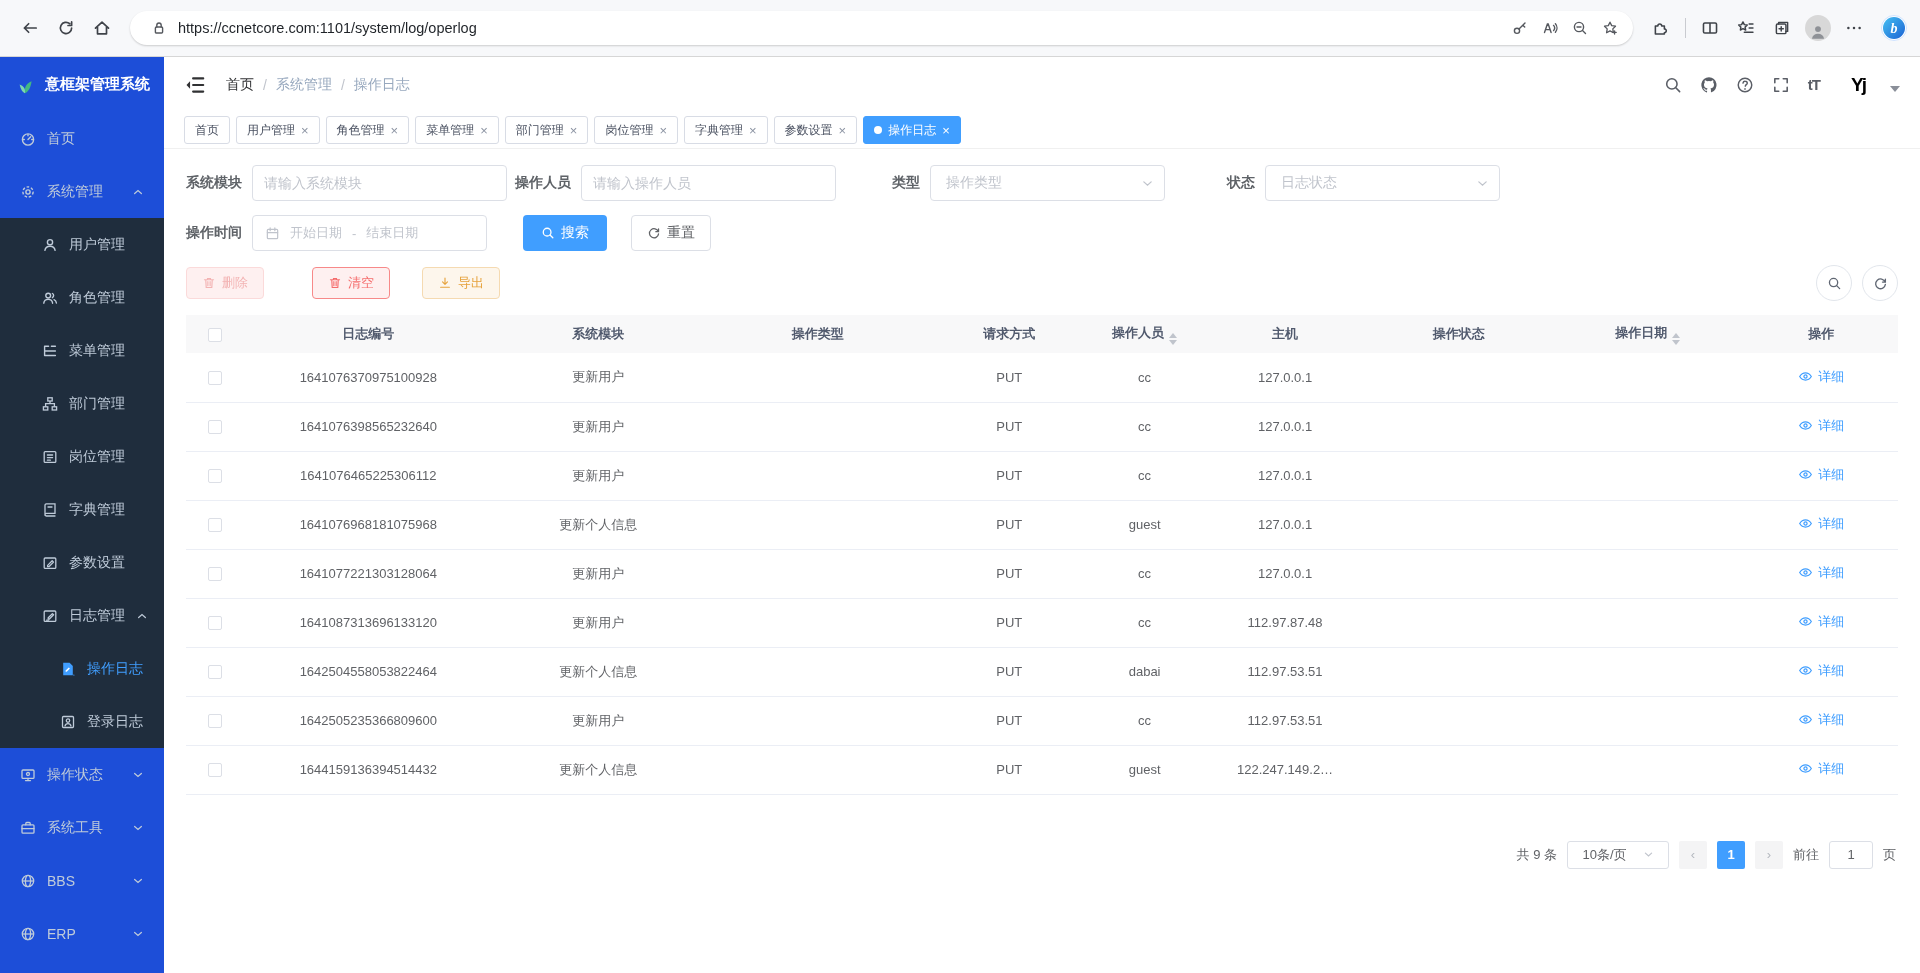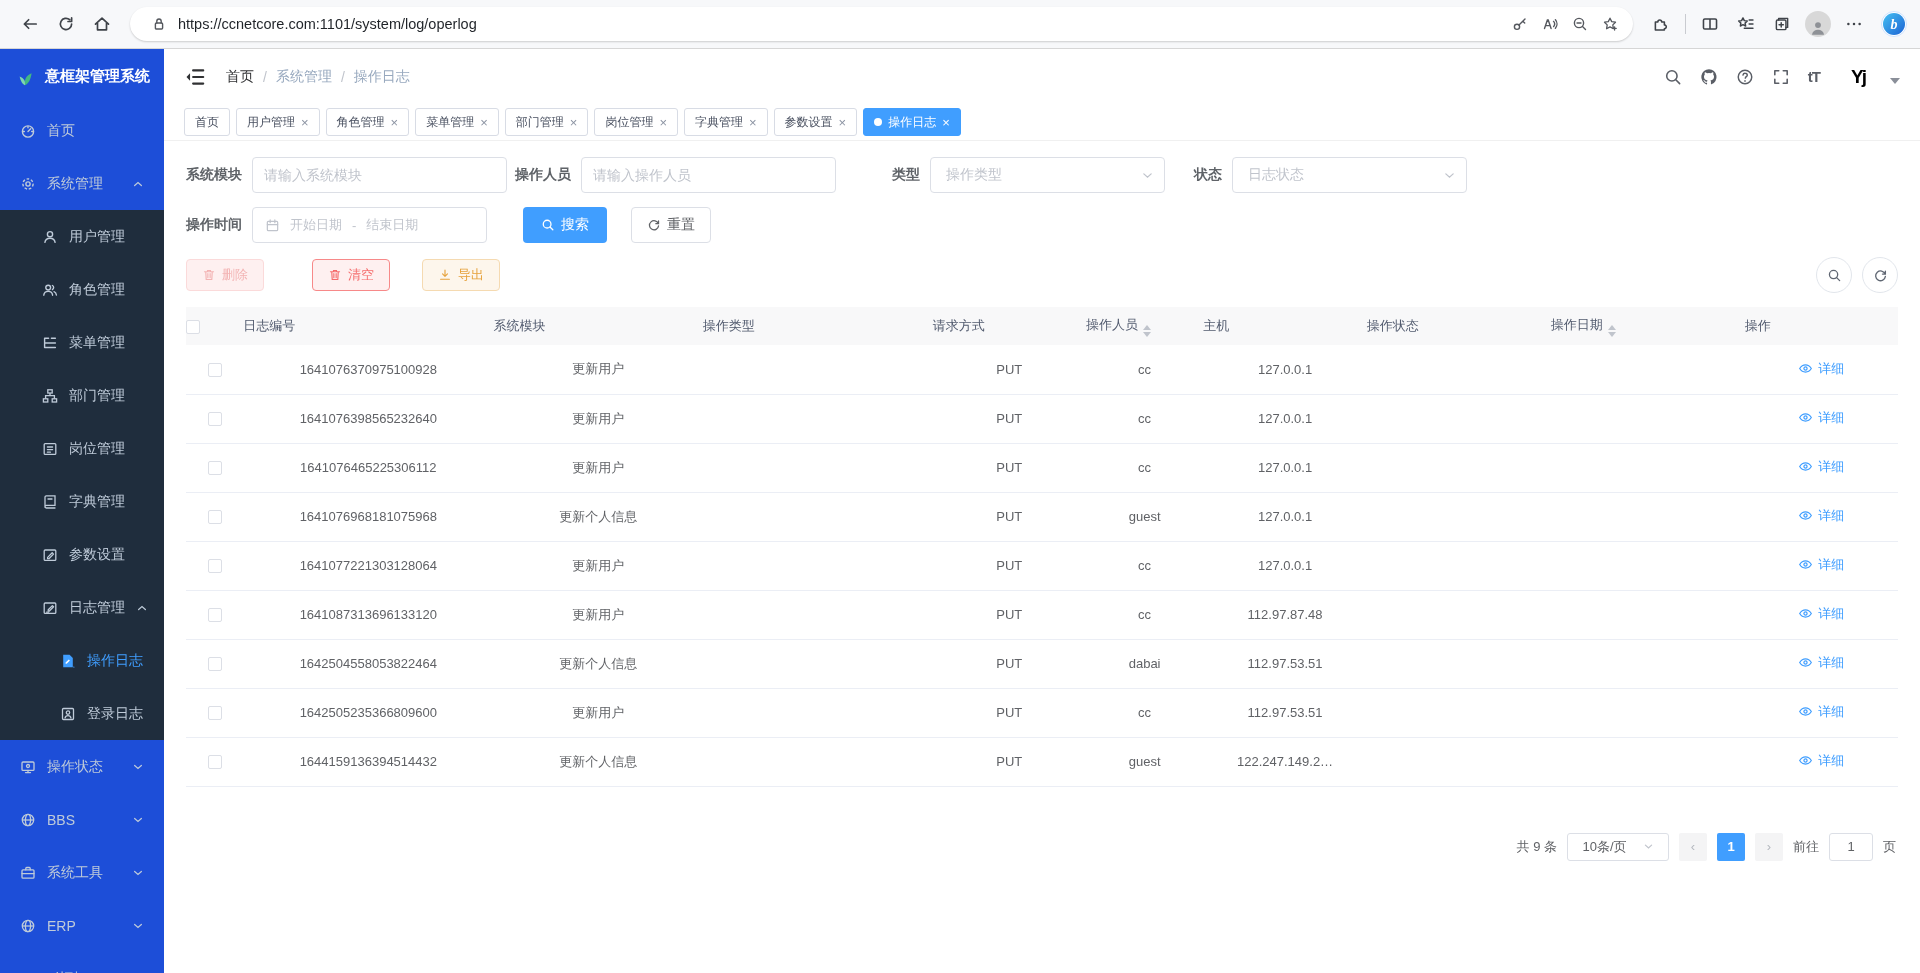--- a/index.html
+++ b/index.html
@@ -1,20 +1,20 @@
 <!DOCTYPE html>
 <html><head>
 <meta charset="utf-8">
 <style>
   * { margin:0; padding:0; box-sizing:border-box; }
   body { font-family:"Liberation Sans","DejaVu Sans",sans-serif; background:#fff; }
   .screen { width:1920px; height:973px; overflow:hidden; background:#fff; position:relative; }
 
   
-  .browser-bar { height:49px; background:#f7f8fa; border-bottom:1px solid #d6d6d6; display:flex; align-items:center; padding:0 12px; }
+  .browser-bar { height:57px; background:#f7f8fa; border-bottom:1px solid #d6d6d6; display:flex; align-items:center; padding:0 12px; }
   .bicon { width:36px; height:34px; display:flex; align-items:center; justify-content:center; color:#3f4349; border-radius:6px; flex-shrink:0; }
   .bicon svg { width:18px; height:18px; }
   .url-pill { flex:1; height:34px; background:#fff; border-radius:17px; box-shadow:0 1px 2px rgba(0,0,0,.18); display:flex; align-items:center; padding:0 8px 0 14px; margin:0 10px; min-width:0; }
   .url-pill .picon { width:30px; height:30px; display:flex; align-items:center; justify-content:center; color:#55585e; flex-shrink:0; }
   .url-pill .picon svg { width:16px; height:16px; }
   .url-text { font-size:14.5px; color:#1f2328; margin-left:4px; flex:1; white-space:nowrap; overflow:hidden; }
   .bar-right { display:flex; align-items:center; flex-shrink:0; }
   .vdiv { width:1px; height:20px; background:#c9cbd0; margin:0 6px; }
   .avatar-browser { width:26px; height:26px; border-radius:50%; background:#d8d8d8; display:flex; align-items:flex-end; justify-content:center; overflow:hidden; margin:0 5px; }
   .avatar-browser svg { width:18px; height:18px; color:#8e9196; }
@@ -61,38 +61,38 @@
   
   .content { padding:16px 22px 0; flex:1; }
   .frow { display:flex; align-items:center; margin-bottom:14px; }
   .flabel { font-size:14px; font-weight:700; color:#5f6368; margin-right:10px; white-space:nowrap; }
   .ftext { width:255px; height:36px; border:1px solid #dcdfe6; border-radius:4px; padding:0 11px; font-size:14px; color:#606266; font-family:inherit; outline:none; }
   .ftext::placeholder { color:#c0c4cc; }
   .fselect { width:235px; height:36px; border:1px solid #dcdfe6; border-radius:4px; display:flex; align-items:center; justify-content:space-between; padding:0 10px 0 15px; font-size:14px; color:#c0c4cc; cursor:pointer; }
   .fselect svg { width:13px; height:13px; color:#c0c4cc; }
   .fdate { width:235px; height:36px; border:1px solid #dcdfe6; border-radius:4px; display:flex; align-items:center; gap:10px; padding:0 12px; font-size:13px; color:#c0c4cc; }
   .fdate svg { width:15px; height:15px; color:#c0c4cc; }
-  .g2 { margin-left:8px; } .g3 { margin-left:56px; } .g4 { margin-left:29px; }
+  .g2 { margin-left:8px; } .g3 { margin-left:56px; } .g4 { margin-left:62px; }
   .btn { display:inline-flex; align-items:center; gap:6px; border-radius:4px; font-size:14px; cursor:pointer; border:1px solid transparent; font-family:inherit; }
   .btn svg { width:14px; height:14px; }
   .btn-search { height:36px; padding:0 17px; background:#409EFF; color:#fff; margin-left:36px; }
   .btn-reset { height:36px; padding:0 15px; background:#fff; color:#606266; border-color:#dcdfe6; margin-left:24px; }
 
   .toolbar { display:flex; align-items:center; margin-top:6px; }
   .btn-sm { height:32px; padding:0 15px; font-size:13px; }
   .btn-del { color:#f3b3b3; background:#fef0f0; border-color:#fbdada; margin-right:48px; cursor:not-allowed; }
   .btn-clear { color:#f56c6c; background:#fef0f0; border-color:#f78989; margin-right:32px; }
   .btn-export { color:#e6a23c; background:#fdf6ec; border-color:#f5dab1; }
   .tool-circles { margin-left:auto; display:flex; gap:10px; }
   .circle-btn { width:36px; height:36px; border-radius:50%; border:1px solid #e2e6ec; background:#fff; color:#5f6672; display:flex; align-items:center; justify-content:center; cursor:pointer; }
   .circle-btn svg { width:15px; height:15px; }
 
   
   table { width:100%; border-collapse:collapse; margin-top:14px; table-layout:fixed; }
-  thead th { height:38px; background:#f8f8f9; color:#515a6e; font-size:13px; font-weight:400; text-align:left; }
+  thead th { height:38px; background:#f8f8f9; color:#515a6e; font-size:13px; font-weight:700; text-align:center; }
   tbody td { height:49px; border-bottom:1px solid #ebeef5; font-size:13px; color:#606266; text-align:center; white-space:nowrap; overflow:hidden; text-overflow:ellipsis; }
   .cb { display:inline-block; width:14px; height:14px; border:1px solid #dcdfe6; border-radius:2px; background:#fff; cursor:pointer; vertical-align:middle; }
   .sort { display:inline-flex; flex-direction:column; gap:2px; margin-left:5px; vertical-align:-1px; }
   .sort i { width:0; height:0; border-left:4px solid transparent; border-right:4px solid transparent; }
   .sort .up { border-bottom:5px solid #c0c4cc; }
   .sort .down { border-top:5px solid #c0c4cc; }
   .detail { color:#409EFF; display:inline-flex; align-items:center; gap:5px; cursor:pointer; text-decoration:none; font-size:13px; }
   .detail svg { width:15px; height:15px; }
 
   
@@ -328,36 +328,36 @@
               <rect x="2" y="3" width="12" height="8.4" rx="1"></rect>
               <circle cx="8" cy="7" r="1.5"></circle>
               <path d="M8 11.4v2.2M5.5 13.6h5"></path>
             </svg>
           <span>操作状态</span>
           <svg class="chev" viewBox="0 0 16 16" fill="none" stroke="currentColor" stroke-width="1.6" stroke-linecap="round">
               <path d="M3.5 6 8 10l4.5-4"></path>
             </svg>
         </div>
         <div class="mi">
+          <svg viewBox="0 0 16 16" fill="none" stroke="currentColor" stroke-width="1.3" stroke-linecap="round">
+              <rect x="2" y="4.8" width="12" height="8.4" rx="1"></rect>
+              <path d="M5.8 4.8V3.4c0-.5.4-.9.9-.9h2.6c.5 0 .9.4.9.9v1.4M2 8.6h12"></path>
+            </svg>
+          <span>系统工具</span>
+          <svg class="chev" viewBox="0 0 16 16" fill="none" stroke="currentColor" stroke-width="1.6" stroke-linecap="round">
+              <path d="M3.5 6 8 10l4.5-4"></path>
+            </svg>
+        </div>
+        <div class="mi">
           <svg viewBox="0 0 16 16" fill="none" stroke="currentColor" stroke-width="1.3">
               <circle cx="8" cy="8" r="5.7"></circle>
               <ellipse cx="8" cy="8" rx="2.6" ry="5.7"></ellipse>
               <path d="M2.3 8h11.4"></path>
             </svg>
           <span>BBS</span>
-          <svg class="chev" viewBox="0 0 16 16" fill="none" stroke="currentColor" stroke-width="1.6" stroke-linecap="round">
-              <path d="M3.5 6 8 10l4.5-4"></path>
-            </svg>
-        </div>
-        <div class="mi">
-          <svg viewBox="0 0 16 16" fill="none" stroke="currentColor" stroke-width="1.3" stroke-linecap="round">
-              <rect x="2" y="4.8" width="12" height="8.4" rx="1"></rect>
-              <path d="M5.8 4.8V3.4c0-.5.4-.9.9-.9h2.6c.5 0 .9.4.9.9v1.4M2 8.6h12"></path>
-            </svg>
-          <span>系统工具</span>
           <svg class="chev" viewBox="0 0 16 16" fill="none" stroke="currentColor" stroke-width="1.6" stroke-linecap="round">
               <path d="M3.5 6 8 10l4.5-4"></path>
             </svg>
         </div>
         <div class="mi">
           <svg viewBox="0 0 16 16" fill="none" stroke="currentColor" stroke-width="1.3">
               <circle cx="8" cy="8" r="5.7"></circle>
               <ellipse cx="8" cy="8" rx="2.6" ry="5.7"></ellipse>
               <path d="M2.3 8h11.4"></path>
             </svg>

